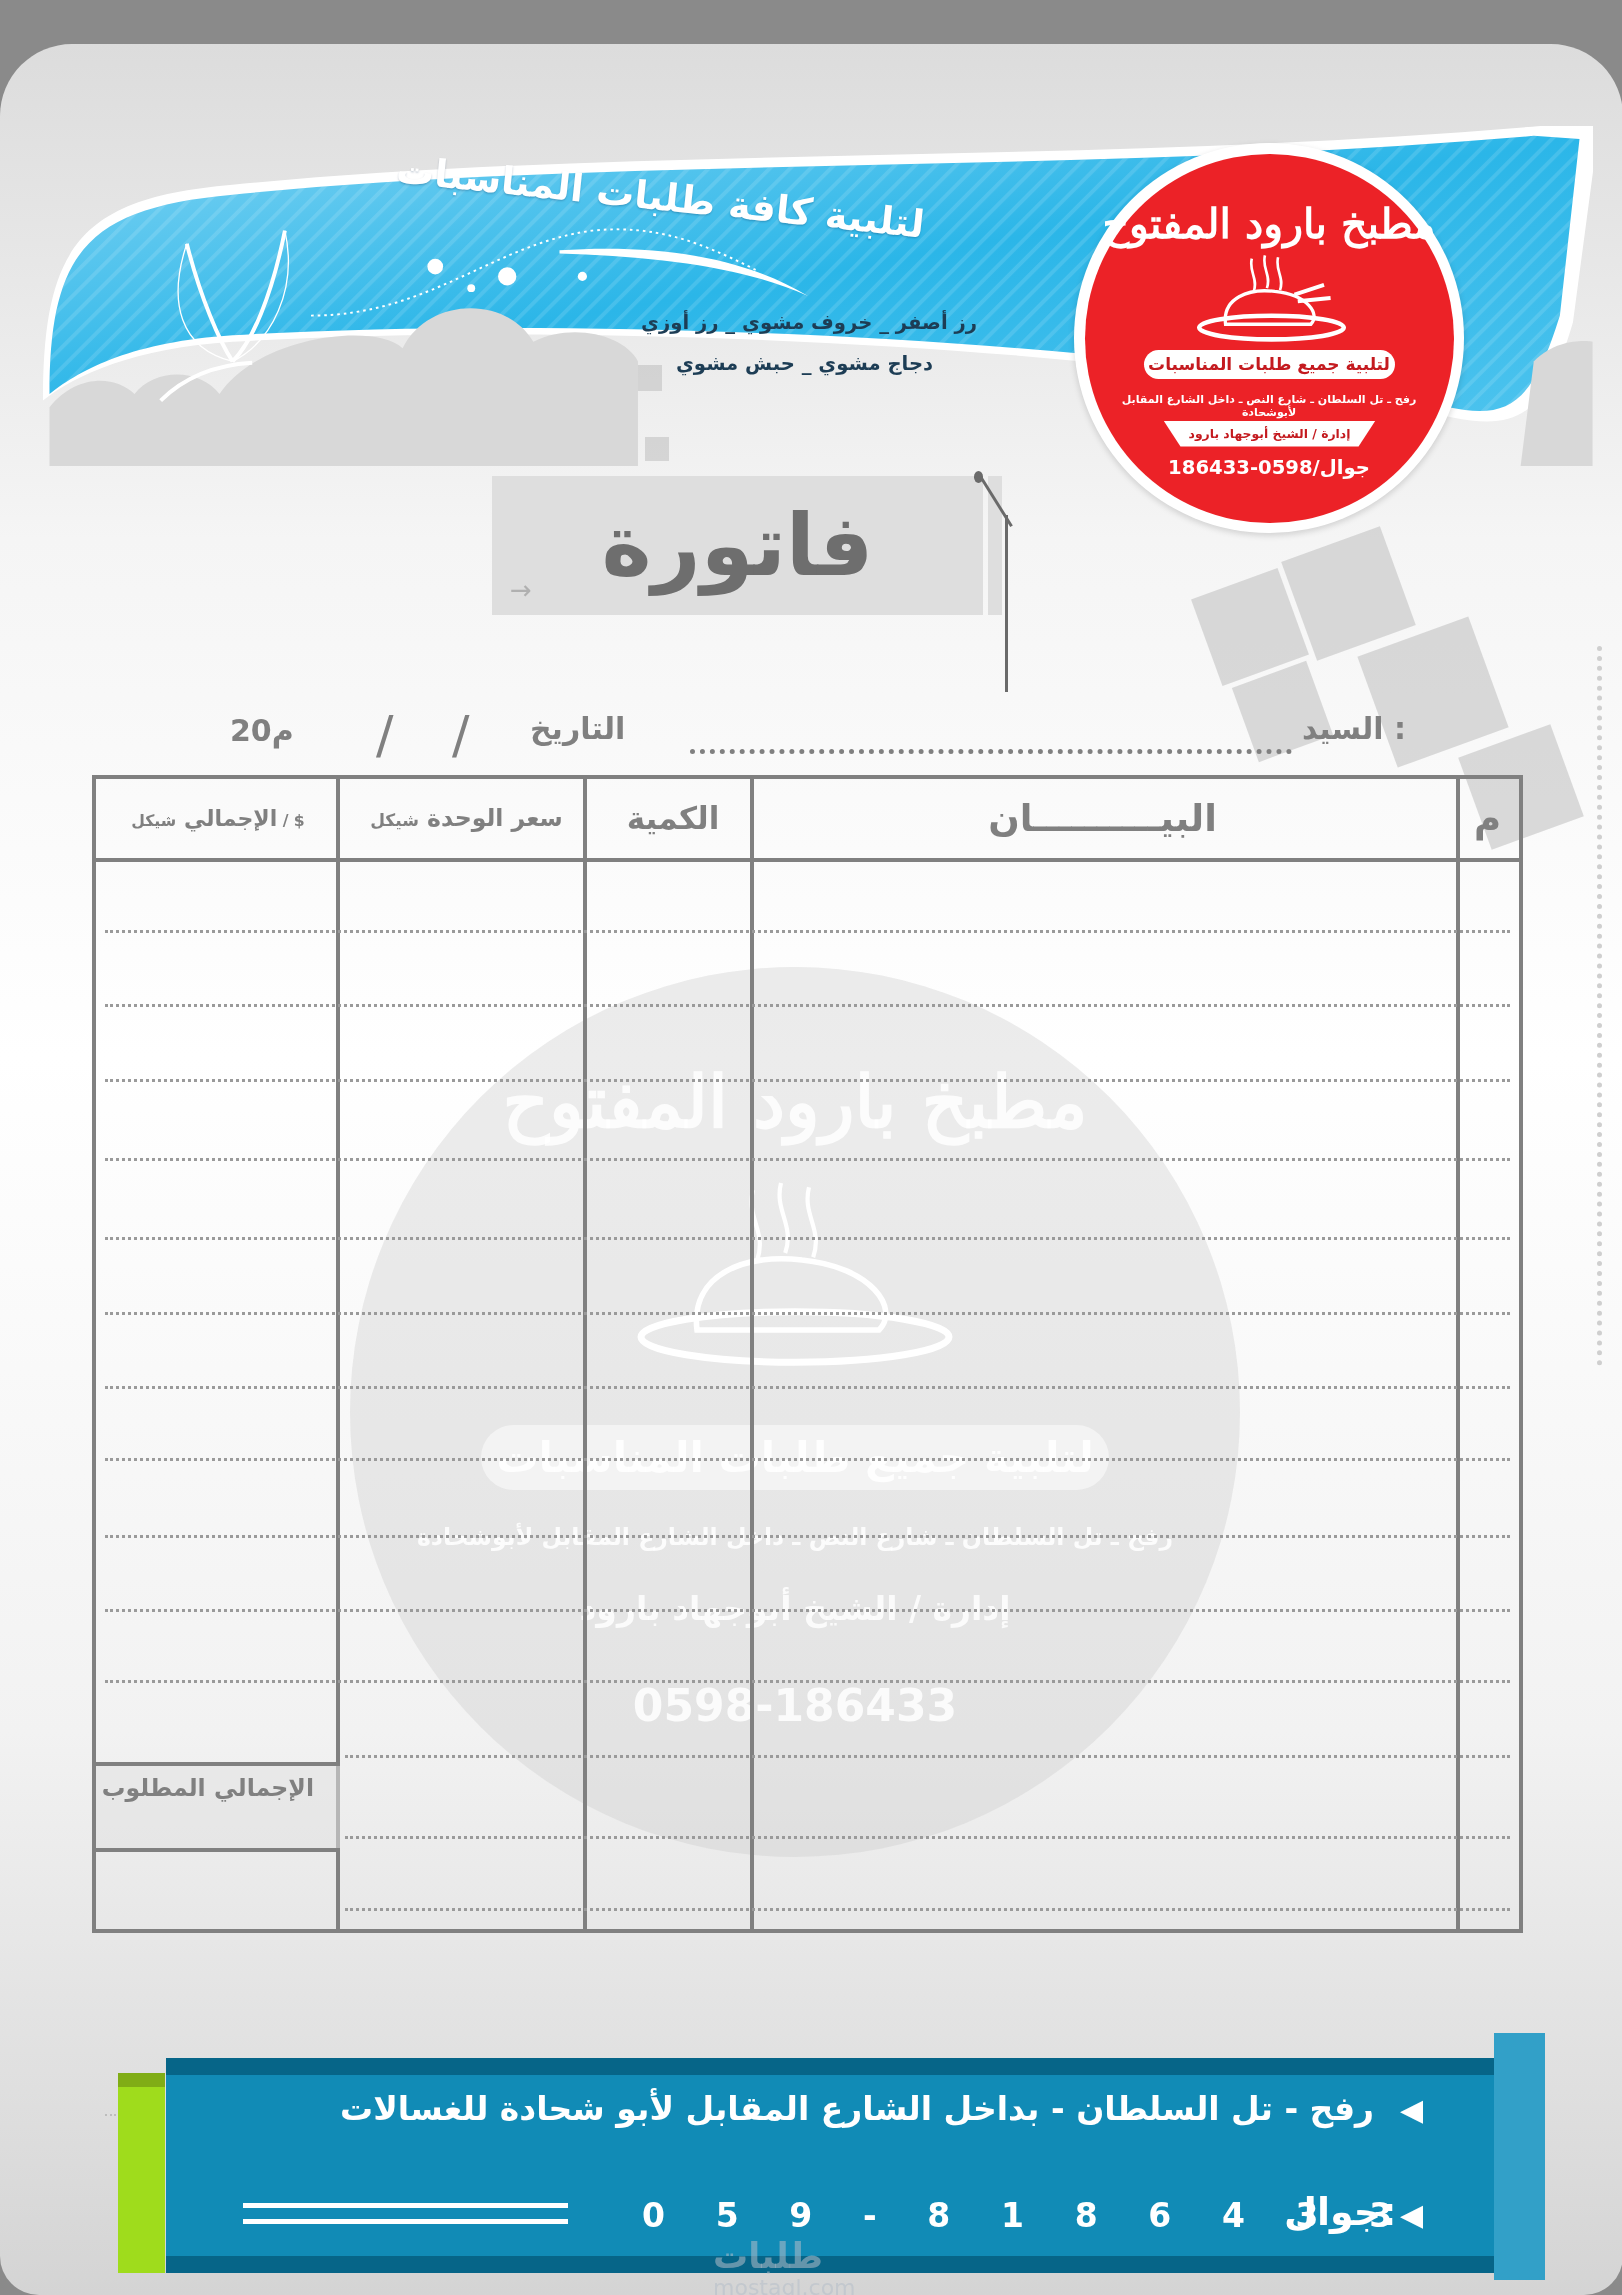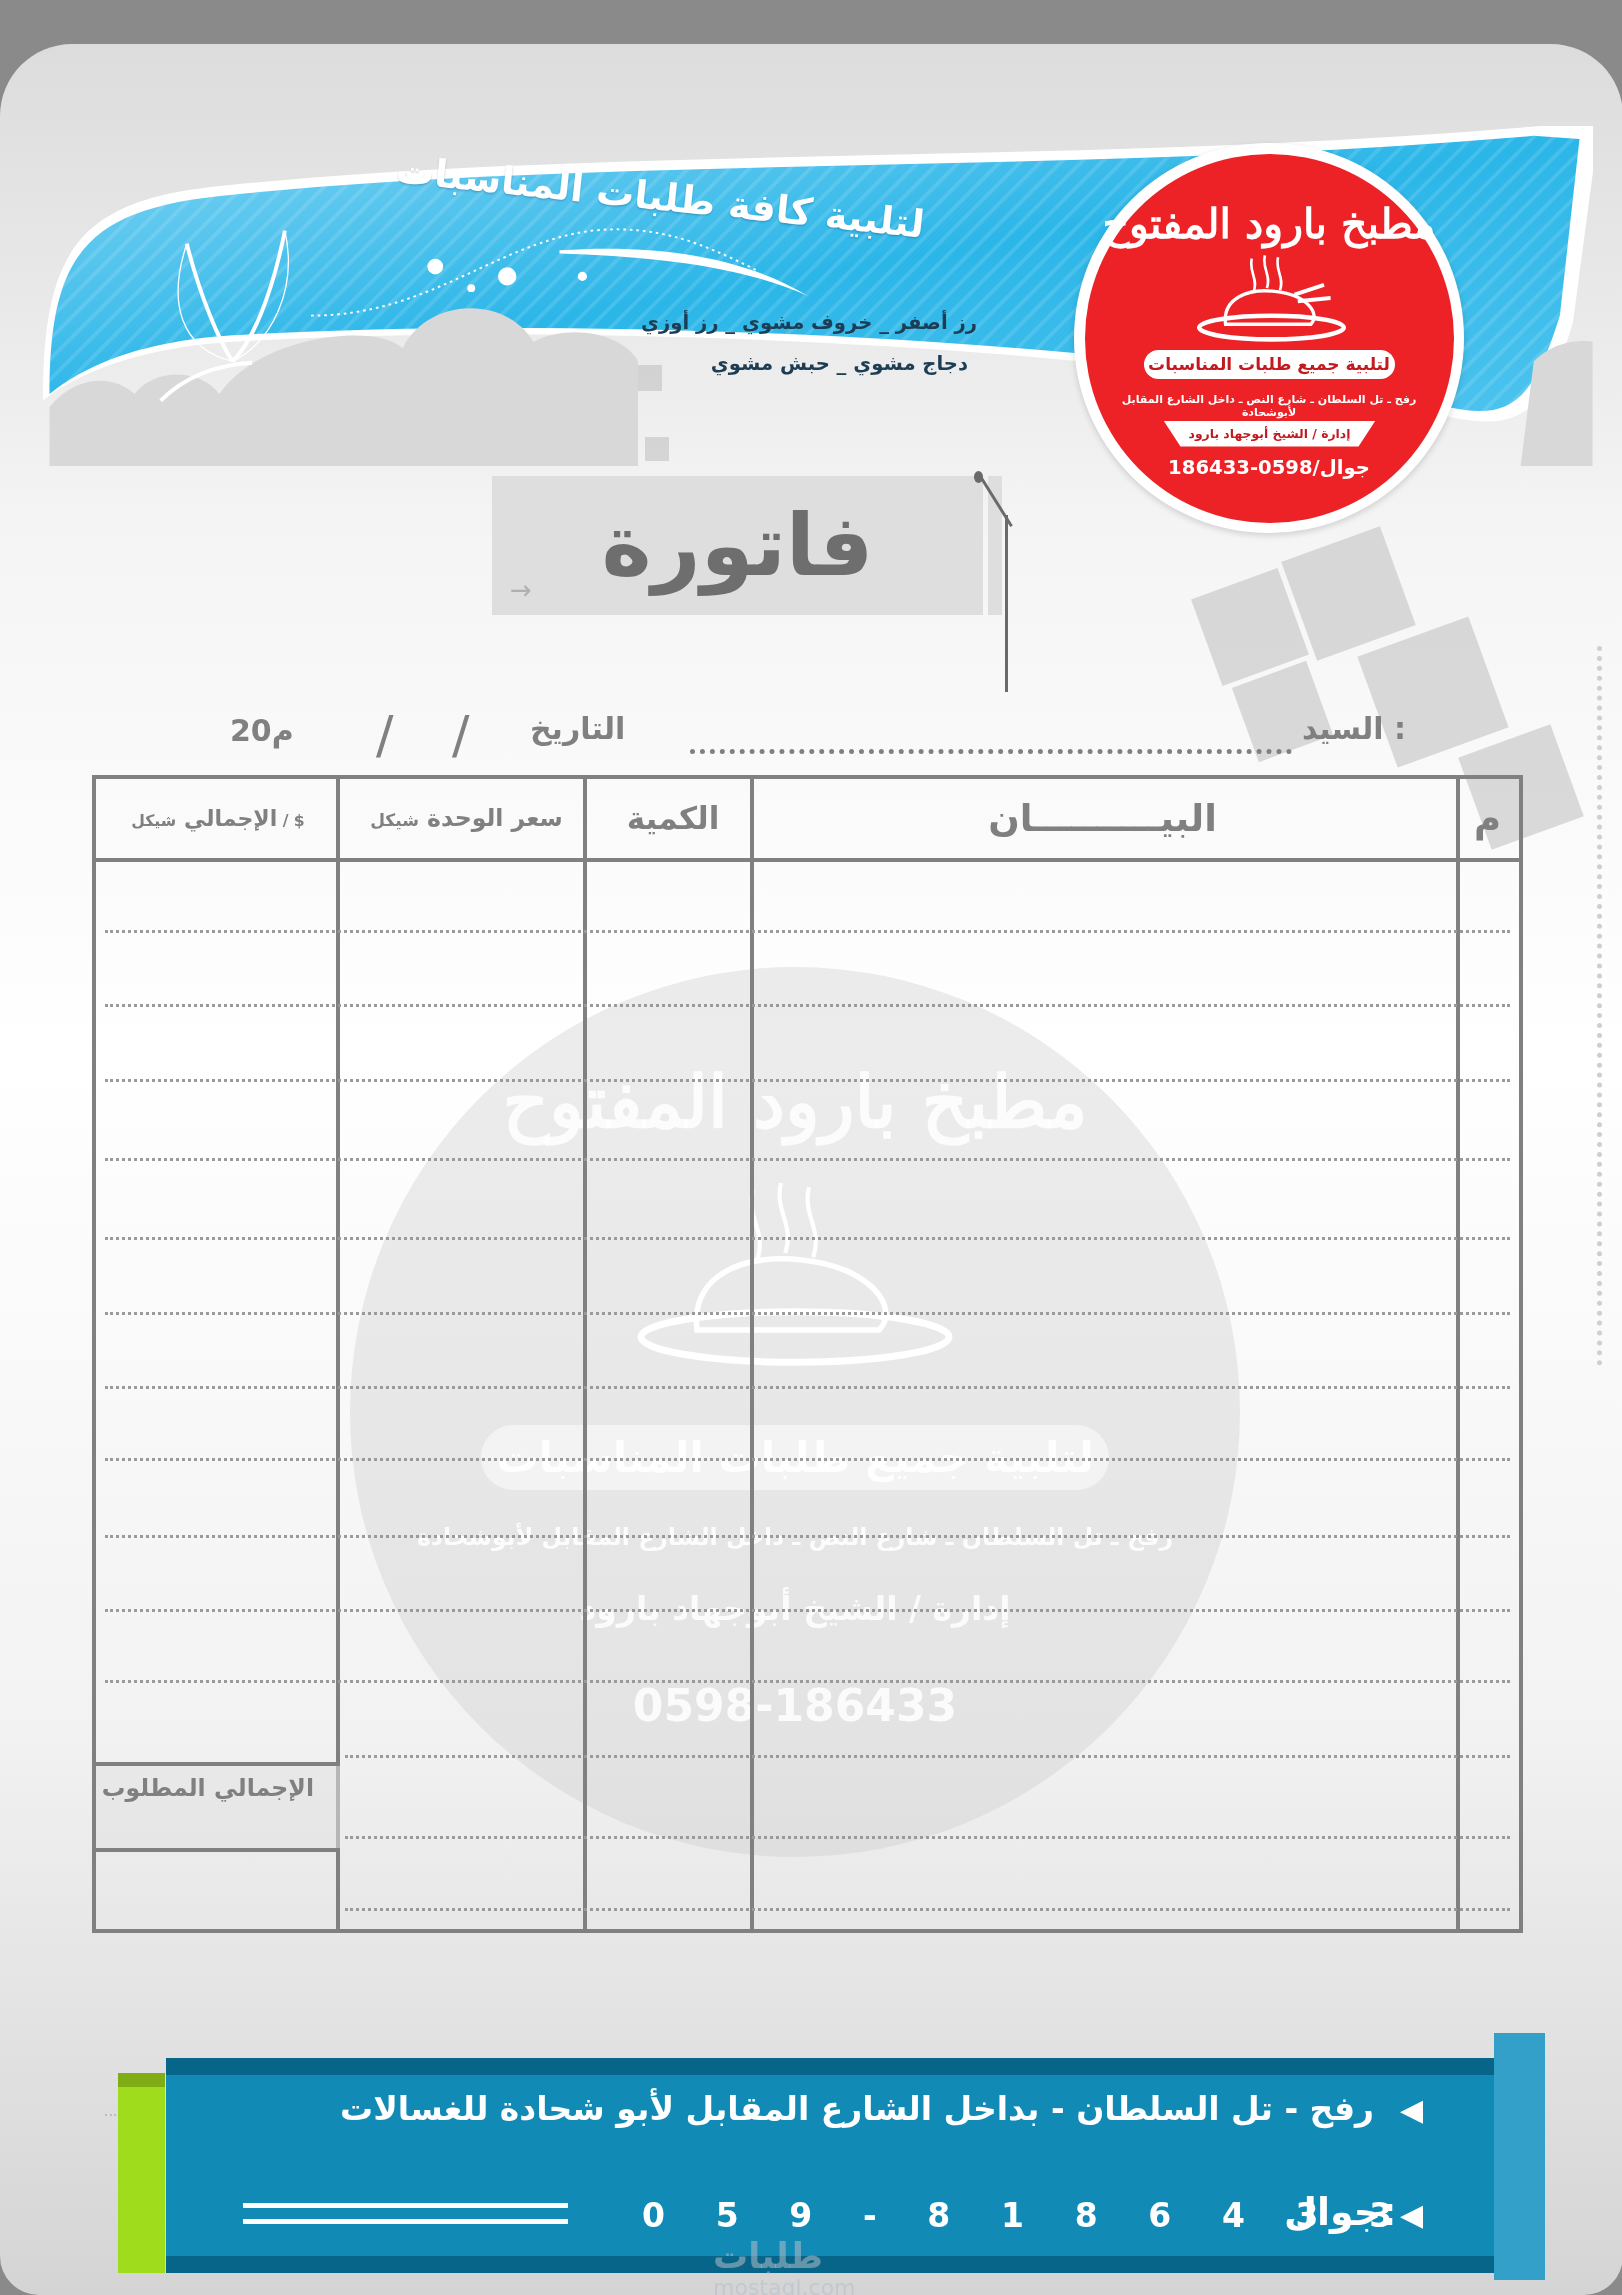--- a/index.html
+++ b/index.html
@@ -9,21 +9,21 @@
   .banner{position:absolute;left:36px;top:82px;width:1557px;height:340px;}
   .seal{position:absolute;left:1074px;top:99px;width:390px;height:390px;border-radius:50%;background:#ffffff;box-shadow:0 2.6px 6.5px rgba(0,0,0,.15);}
   .seal-inner{position:absolute;left:10.5px;top:10.5px;width:369px;height:369px;border-radius:50%;background:#ec2227;}
   .seal-name{position:absolute;left:0;top:46px;width:369px;text-align:center;color:#fff;font-weight:bold;font-size:41px;font-family:"DejaVu Serif",serif;}
   .seal-pill{position:absolute;left:59px;top:196px;width:251px;height:29px;border-radius:15.7px;background:#fff;color:#c41a1f;font-weight:bold;font-size:17px;text-align:center;line-height:29px;}
   .seal-addr{position:absolute;left:26px;top:239px;width:317px;text-align:center;color:#fff;font-weight:bold;font-size:11px;}
   .seal-mgmt{position:absolute;left:79px;top:267px;width:212px;height:26px;background:#fff;color:#c41a1f;font-weight:bold;font-size:12.4px;text-align:center;line-height:26px;clip-path:polygon(0 0,100% 0,92% 100%,8% 100%);}
   .seal-phone{position:absolute;left:0;top:302px;width:369px;text-align:center;color:#fff;font-weight:bold;font-size:19.6px;}
   .tagline{position:absolute;left:340px;top:131px;width:641px;text-align:center;color:#fff;font-weight:bold;font-size:38px;transform:rotate(6deg);text-shadow:0 1.3px 2px rgba(0,40,80,.25);}
   .menu1{position:absolute;left:641px;top:267px;width:353px;text-align:left;color:#1d3d55;font-weight:bold;font-size:19.6px;}
-  .menu2{position:absolute;left:641px;top:308px;width:327px;text-align:right;color:#1d3d55;font-weight:bold;font-size:19.6px;}
+  .menu2{position:absolute;left:641px;top:308px;width:327px;text-align:center;color:#1d3d55;font-weight:bold;font-size:19.6px;}
   .title-box{position:absolute;left:492px;top:432px;width:491px;height:139px;background:#dedede;}
   .title-box2{position:absolute;left:988px;top:432px;width:14.4px;height:139px;background:#dedede;}
   .title-text{position:absolute;left:492px;top:432px;width:491px;height:139px;text-align:center;line-height:139px;color:#6e6e6e;font-weight:bold;font-size:85px;}
   .title-arrow{position:absolute;left:510px;top:531px;color:#b0b0b0;font-size:26px;}
   .pin-line{position:absolute;left:1005px;top:471px;width:3.3px;height:177px;background:#6a6a6a;}
   .pin-diag{position:absolute;left:979px;top:433px;width:3.3px;height:59px;background:#6a6a6a;transform:rotate(-32deg);transform-origin:top left;}
   .pin-dot{position:absolute;left:974px;top:427px;width:9.2px;height:11.8px;border-radius:50%;background:#6a6a6a;}
   .sayed{position:absolute;left:1302px;top:667px;font-size:30px;font-weight:bold;color:#808080;}
   .sayed-dots{position:absolute;left:690px;top:705px;width:602px;border-bottom:5.2px dotted #808080;}
   .date-label{position:absolute;left:530px;top:667px;font-size:30px;font-weight:bold;color:#808080;}

